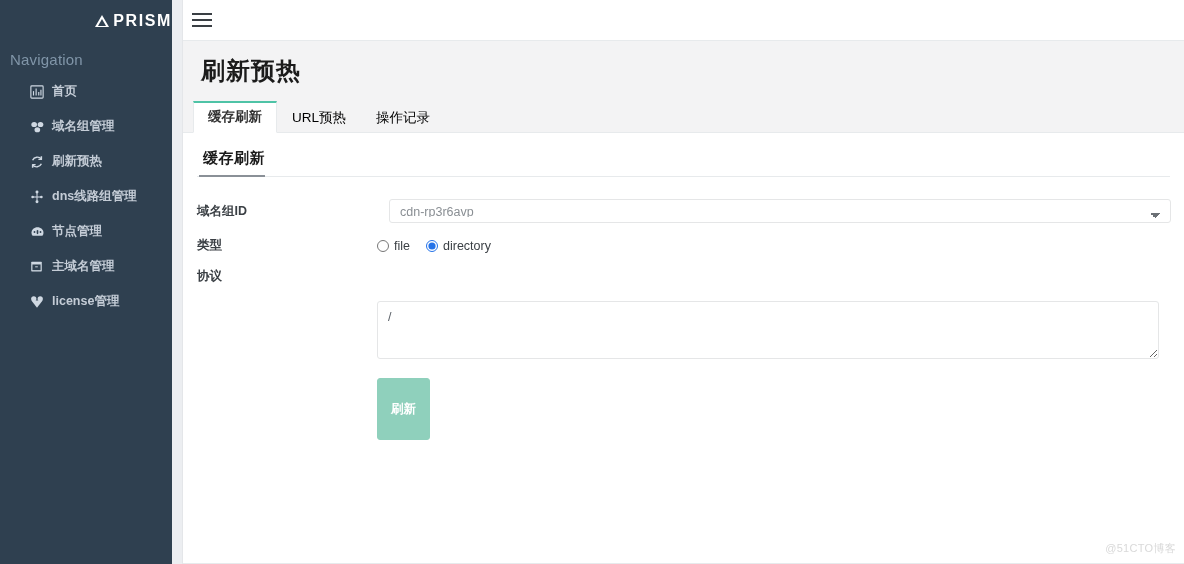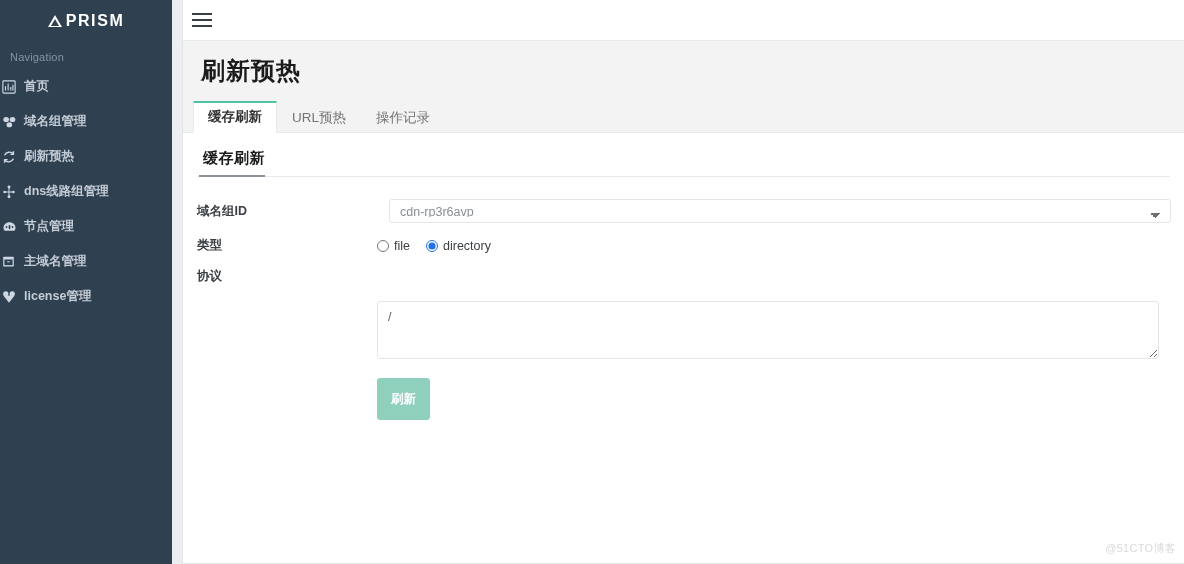--- a/index.html
+++ b/index.html
@@ -19,21 +19,21 @@
     min-width: 172px;
     height: 564px;
     background: #2f4050;
     color: #a7b1c2;
     overflow: hidden;
   }
   .brand {
     height: 41px;
     display: flex;
     align-items: center;
-    justify-content: center;
+    justify-content: flex-end;
     gap: 4px;
     background: #2f4050;
   }
   .brand-triangle {
     width: 0; height: 0;
     border-left: 7px solid transparent;
     border-right: 7px solid transparent;
     border-bottom: 12px solid #ffffff;
     position: relative;
   }
@@ -47,30 +47,30 @@
     border-bottom: 7px solid #2f4050;
   }
   .brand-text {
     color: #ffffff;
     font-size: 16px;
     font-weight: bold;
     letter-spacing: 1.6px;
   }
   .nav-header {
     padding: 10px 0 6px 10px;
-    font-size: 11px;
+    font-size: 15px;
     color: #8095a8;
     letter-spacing: .2px;
   }
   .nav-list { list-style: none; margin: 0; padding: 0; }
   .nav-item {
     display: flex;
     align-items: center;
     height: 35px;
-    padding-left: 2px;
+    padding-left: 30px;
     cursor: pointer;
     color: #b5c0cd;
     text-align: right;
   }
   .nav-icon {
     width: 22px;
     display: inline-flex;
     align-items: center;
     justify-content: flex-start;
     color: #cfd8e2;
@@ -143,21 +143,21 @@
   .tabs {
     display: flex;
     align-items: flex-end;
     margin-top: 14px;
     padding-left: 10px;
     height: 31px;
   }
   .tab {
     padding: 5px 14px 6px 14px;
     font-size: 13.5px;
-    color: #737373;
+    color: #000000;
     cursor: pointer;
     background: transparent;
     border: 1px solid transparent;
     border-bottom: none;
     line-height: 19px;
     position: relative;
     top: 1px;
   }
   .tab.active {
     background: #ffffff;
@@ -269,21 +269,21 @@
   }
 
   .button-row { display: flex; margin-top: 2px; }
   .button-spacer { width: 180px; min-width: 180px; }
   .btn-refresh {
     background: #8fd0bc;
     border: 1px solid #8fd0bc;
     color: #ffffff;
     font-size: 12.5px;
     font-weight: bold;
-    padding: 11px 13px;
+    padding: 21px 13px;
     border-radius: 3px;
     cursor: pointer;
     font-family: "Liberation Sans", "DejaVu Sans", sans-serif;
     line-height: 18px;
   }
 
   .watermark {
     position: absolute;
     right: 8px;
     bottom: 8px;

